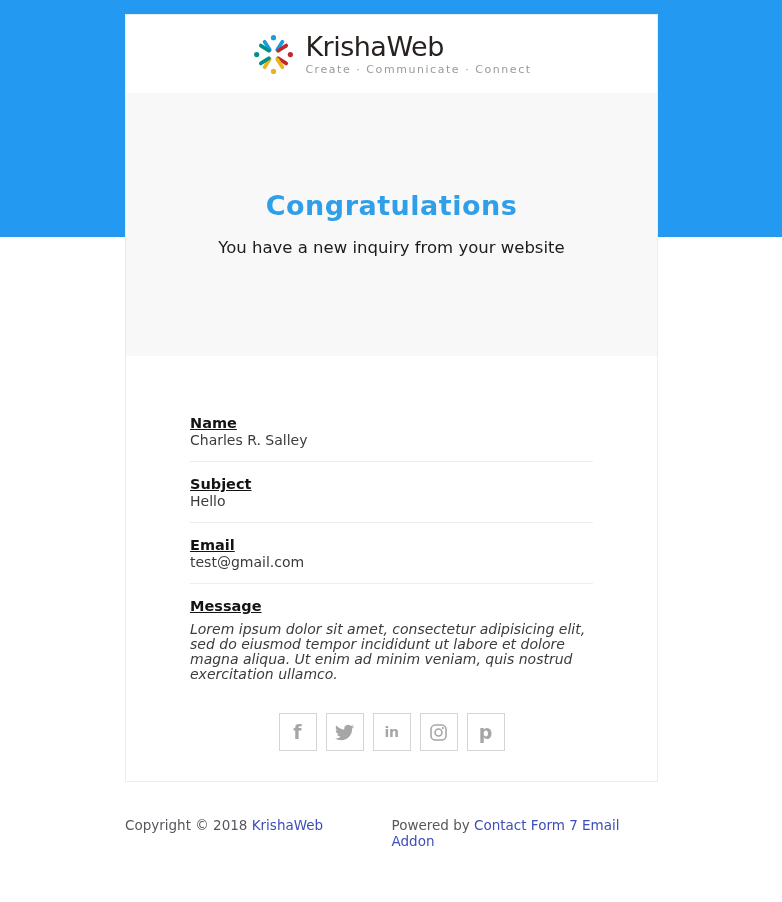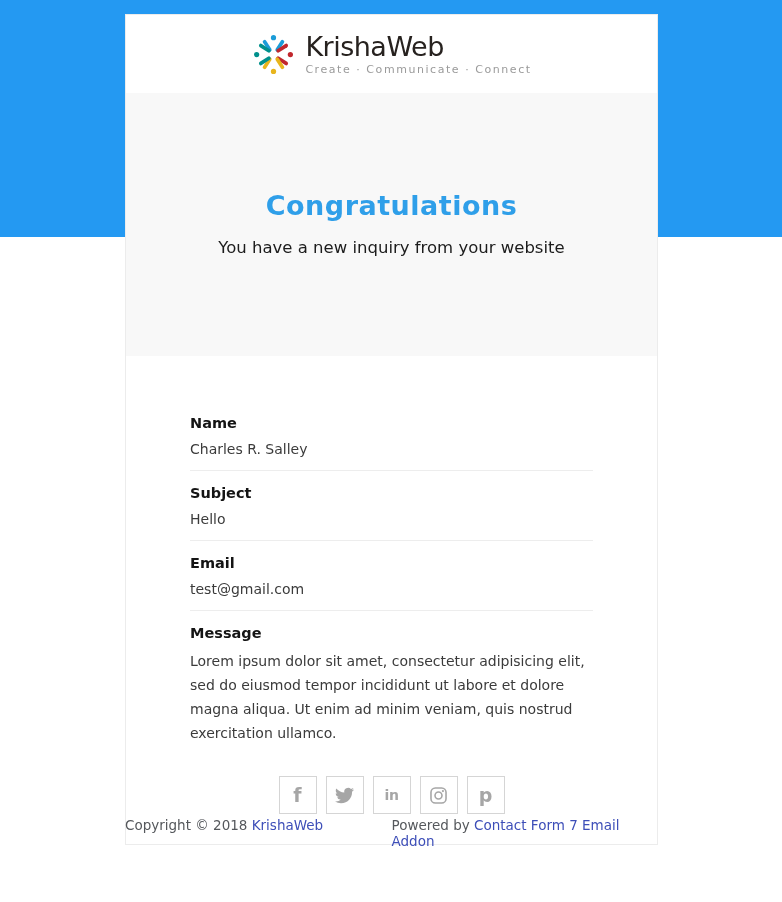--- a/index.html
+++ b/index.html
@@ -57,33 +57,35 @@
     font-size: 16.5px; color: #1c1c1c;
   }
   
   .content {
     background: #ffffff;
     padding: 59px 64px 30px;
   }
   .field-label {
     font-size: 14.5px; font-weight: bold; color: #141414;
     line-height: 17px;
+    text-decoration: underline;
   }
   .field-value {
     font-size: 14px; color: #3b3b3b;
-    line-height: 17px; margin-top: 9px;
+    line-height: 17px; 
   }
   .field-divider {
     border: 0; border-top: 1px solid #ededed;
     margin: 12px 0 14px;
   }
   .message-block .field-value {
-    line-height: 24px;
+    line-height: 15px;
     white-space: pre-line;
     margin-top: 7px;
+    font-style: italic;
   }
   
   .social-row {
     margin-top: 31px;
     display: flex; justify-content: center; gap: 9px;
   }
   .social-box {
     width: 38px; height: 38px;
     border: 1px solid #d5d5d5;
     display: flex; align-items: center; justify-content: center;

